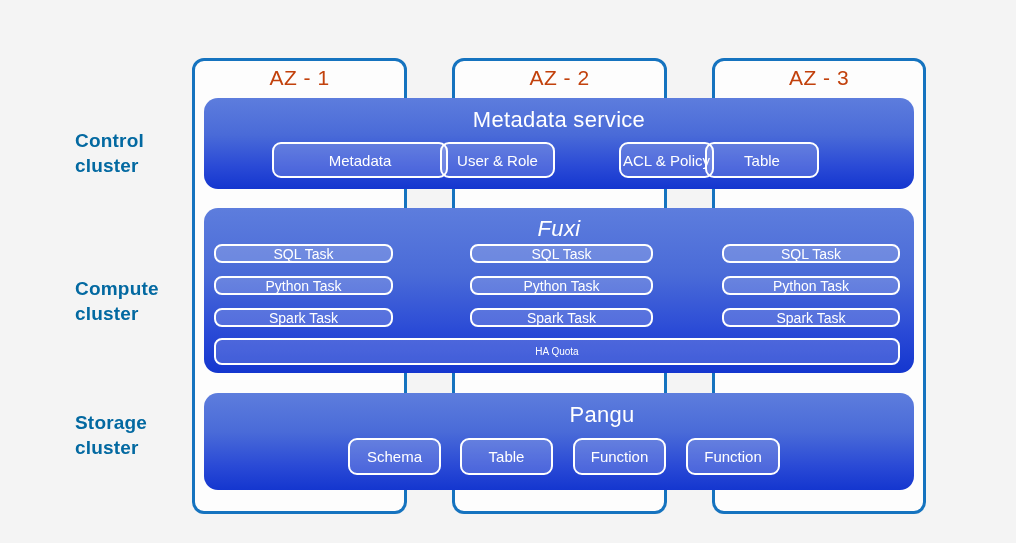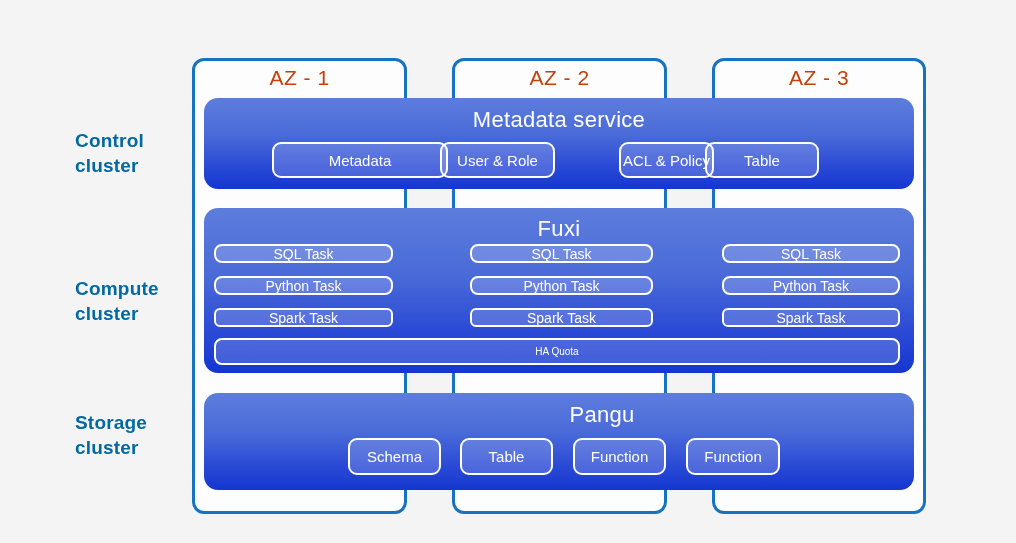--- a/index.html
+++ b/index.html
@@ -78,21 +78,21 @@
   .band-title {
     position: absolute;
     left: 0;
     width: 100%;
     text-align: center;
     color: #ffffff;
     font-size: 22px;
     letter-spacing: 0.3px;
   }
   #band-framework .band-title { top: 9px; }
-  #band-fuxi .band-title      { top: 8px; }
+  #band-fuxi .band-title      { top: 8px; font-style: italic; }
   #band-pangu .band-title     { top: 9px; padding-left: 43px; }
 
   
   .chip {
     position: absolute;
     border: 2px solid #ffffff;
     border-radius: 9px;
     background: rgba(255,255,255,0.18);
     color: #ffffff;
     font-size: 15px;
@@ -111,21 +111,21 @@
   #fw-chip-2 { left: 367px; width: 95px; margin-left: 48px; }
   #fw-chip-3 { left: 501px; width: 114px; }
 
   
   .task-chip { height: 19px; font-size: 14px; border-radius: 8px; }
   .task-col-0 { left: 10px;  width: 179px; }
   .task-col-1 { left: 266px; width: 183px; }
   .task-col-2 { left: 518px; width: 178px; }
   .task-row-0 { top: 36px; }
   .task-row-1 { top: 68px; }
-  .task-row-2 { top: 100px; border-radius: 6px; }
+  .task-row-2 { top: 100px; }
 
   #ha-quota {
     left: 10px;
     width: 686px;
     top: 130px;
     height: 27px;
     border-radius: 8px;
     font-size: 10px;
   }
 

